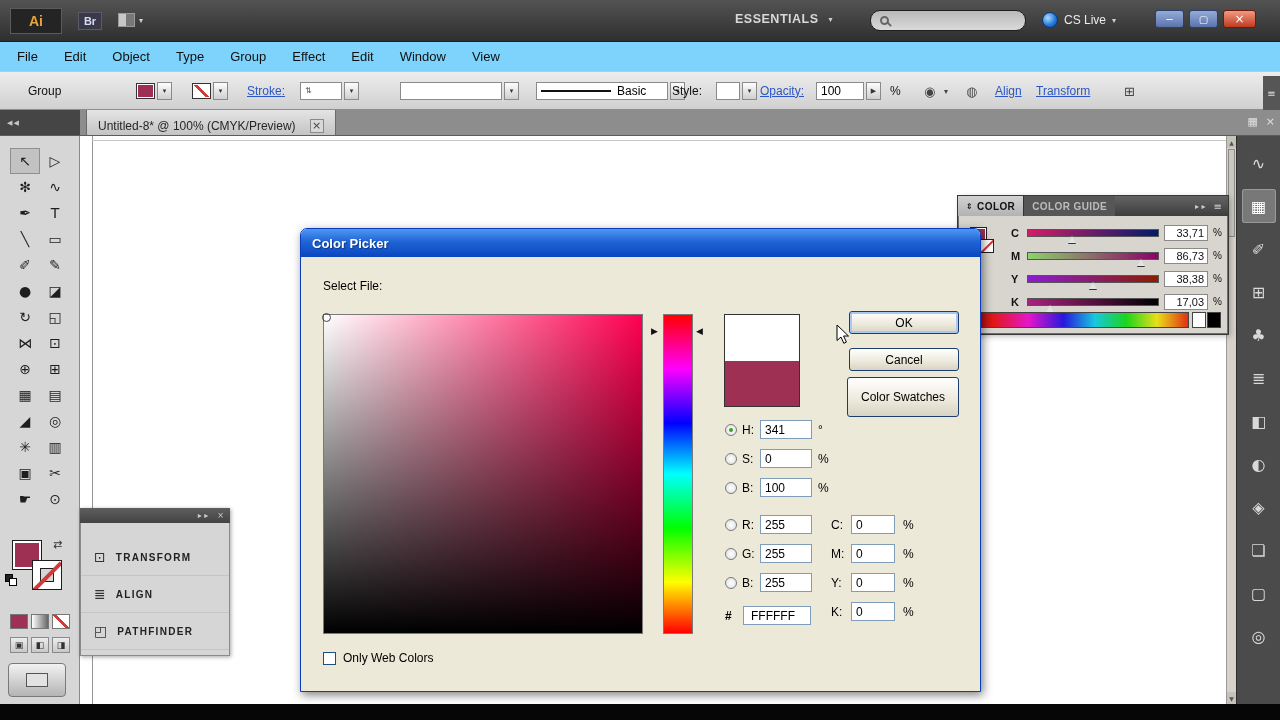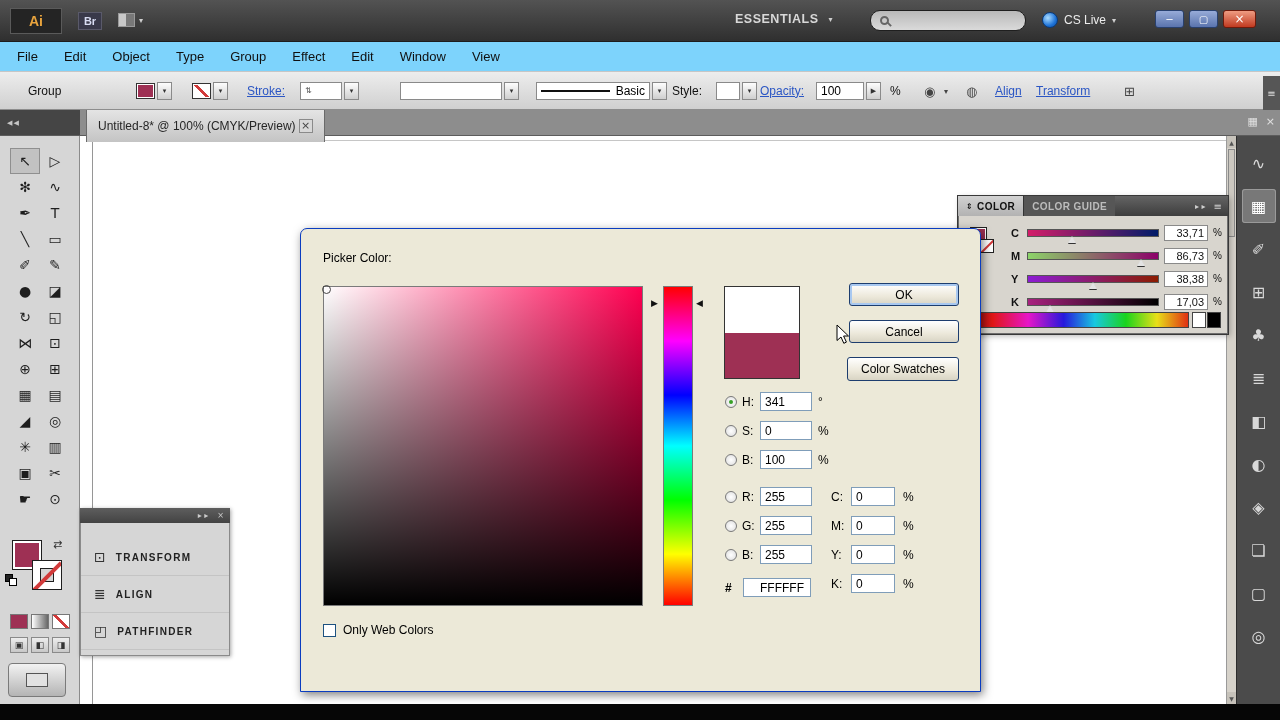--- a/index.html
+++ b/index.html
@@ -39,21 +39,21 @@
   .combo-dd{width:15px;height:18px;background:linear-gradient(#fdfdfd,#cfcfcf);border:1px solid #8a8a8a;font-size:7px;color:#333;display:flex;align-items:center;justify-content:center}
   .field{height:18px;background:#fff;border:1px solid #8a8a8a;font-size:12px;display:flex;align-items:center;padding:0 4px}
   .spin{font-size:8px;color:#555;margin-right:2px}
   .brush-line{width:70px;height:2px;background:#111;margin-right:6px}
   .cb-icon{font-size:13px;color:#444}
   .cb-edge{position:absolute;right:0;top:76px;width:17px;height:34px;background:#565656;color:#ddd;font-size:10px;display:flex;align-items:center;justify-content:center;z-index:9}
 
   
   .tab-bar{position:absolute;top:110px;left:0;width:100%;height:26px;background:#8d8d8d;border-bottom:1px solid #5c5c5c;z-index:8}
   .tb-collapse{position:absolute;left:0;top:0;width:80px;height:100%;background:#454545;color:#c6c6c6;font-size:7px;display:flex;align-items:center;padding-left:7px;letter-spacing:1px}
-  .doc-tab{position:absolute;left:86px;top:0;height:25px;display:flex;align-items:center;gap:3px;padding:16px 11px;background:linear-gradient(#e4e4e4,#c4c4c4);border-left:1px solid #6a6a6a;border-right:1px solid #6a6a6a;font-size:12px;color:#262626}
+  .doc-tab{position:absolute;left:86px;top:0;height:25px;display:flex;align-items:flex-start;gap:14px;padding:9px 11px;background:linear-gradient(#e4e4e4,#c4c4c4);border-left:1px solid #6a6a6a;border-right:1px solid #6a6a6a;font-size:12px;color:#262626}
   .tab-close{font-size:11px;color:#444;border:1px solid #8a8a8a;background:#d8d8d8;width:14px;height:14px;line-height:12px;text-align:center}
   .tab-bar-right{position:absolute;right:5px;top:5px;display:flex;gap:8px;color:#e0e0e0;font-size:11px;align-items:center}
 
   
   .canvas{position:absolute;left:80px;top:136px;width:1146px;height:568px;background:#fff;z-index:1}
   .artboard-vline{position:absolute;left:12px;top:0;bottom:0;width:1px;background:#969696}
   .artboard-hline{position:absolute;left:12px;right:0;top:4px;height:1px;background:#c6c6c6}
 
   
   .scrollbar{position:absolute;left:1226px;top:136px;width:10px;height:568px;background:#d6d2ca;border-left:1px solid #9a9a9a;z-index:2}
@@ -130,36 +130,36 @@
   .hue-bar{position:absolute;left:362px;top:57px;width:30px;height:320px;border:1px solid #7a7a7a;background:linear-gradient(#f00,#f0f 17%,#00f 34%,#0ff 50%,#0f0 67%,#ff0 84%,#f00)}
   .hue-arrow{position:absolute;font-size:9px;color:#111;line-height:9px}
   .hue-arrow.left{left:350px}
   .hue-arrow.right{left:395px}
   .preview{position:absolute;left:423px;top:57px;width:76px;height:93px;border:1px solid #333}
   .preview .new{height:50%;background:var(--newcol)}
   .preview .cur{height:50%;background:var(--fill)}
   .xp-btn{position:absolute;width:110px;height:23px;border:1px solid #1d3d6e;border-radius:3px;background:linear-gradient(#ffffff,#ece8da 60%,#d8d4c4);font-size:12px;display:flex;align-items:center;justify-content:center;color:#000}
   .xp-btn.ok{left:548px;top:54px;box-shadow:inset 0 0 0 2px #a8c8f0}
   .xp-btn.cancel{left:548px;top:91px}
-  .xp-btn.swatches{left:546px;top:128px;width:112px;height:24px}
+  .xp-btn.swatches{left:546px;top:120px;width:112px;height:40px}
   .frows{position:absolute}
   #hsb-rows{left:424px;top:158px}
   #rgb-rows{left:424px;top:253px}
   #cmyk-fields{left:530px;top:253px}
   .frow{height:29px;display:flex;align-items:center}
   .radio{width:12px;height:12px;border-radius:50%;border:1px solid #7a7a7a;background:radial-gradient(#fff,#dcdcdc);margin-right:5px;position:relative;flex:none}
   .radio.on::after{content:"";position:absolute;inset:3px;border-radius:50%;background:#37a026}
   .flabel{width:18px;font-size:12px;color:#000}
   .finput{width:52px;height:19px;background:#fff;border:1px solid #7f9db9;font-size:12px;display:flex;align-items:center;padding-left:4px;margin-right:6px;color:#000}
   .funit{font-size:12px;color:#000}
   .flabel2{width:20px;font-size:12px;color:#000}
   .finput2{width:44px;height:19px;background:#fff;border:1px solid #7f9db9;font-size:12px;display:flex;align-items:center;padding-left:4px;margin-right:8px;color:#000}
   .hex-row{position:absolute;left:424px;top:344px;display:flex;align-items:center;height:29px}
   .hex-label{width:18px;font-size:12px;color:#000;font-weight:bold}
-  .hex-input{width:68px;height:19px;background:#fff;border:1px solid #7f9db9;font-size:12px;display:flex;align-items:center;padding-left:16px;color:#000}
+  .hex-input{width:68px;height:19px;background:#fff;border:1px solid #7f9db9;font-size:12px;display:flex;align-items:center;padding-left:7px;color:#000}
   .cbx-row{position:absolute;left:22px;top:394px;display:flex;align-items:center;font-size:12px;color:#000}
   .checkbox{width:13px;height:13px;border:1px solid #1c5180;background:#fff;margin-right:7px}
 
   .cursor{position:absolute;left:836px;top:324px;z-index:30}
   .bottom-strip{position:absolute;left:0;top:704px;width:100%;height:16px;background:#060606;z-index:12}
 </style>
 </head>
 <body>
 
 <div id="screen" style="--fill: #9e3054; --hue: #ff0051; --newcol: #ffffff;">
@@ -217,21 +217,21 @@
       <span class="field" style="width:42px">
           <span class="spin glyph">⇅</span>
         </span>
       <span class="combo-dd glyph">▾</span>
     </div>
     <div class="cb swatch-combo" style="left:400px">
       <span class="field" style="width:102px"></span>
       <span class="combo-dd glyph">▾</span>
     </div>
     <div class="cb swatch-combo" style="left:536px">
-      <span class="field" style="width:114px">
+      <span class="field" style="width:132px">
         <span class="brush-line"></span>
         <span>Basic</span>
       </span>
       <span class="combo-dd glyph">▾</span>
     </div>
     <span class="cb cb-label" style="left:672px">Style:</span>
     <div class="cb swatch-combo" style="left:716px">
       <span class="field" style="width:24px"></span>
       <span class="combo-dd glyph">▾</span>
     </div>
@@ -418,22 +418,25 @@
             <span class="pc">%</span>
           </div>
         </div>
       <div class="spectrum"></div>
       <div class="spec-white"></div>
       <div class="spec-black"></div>
     </div>
   </div>
 
   <div class="dialog">
+    <div class="dlg-title">
+      <span>Color Picker</span>
+    </div>
     <div class="dlg-body">
-      <div class="select-label">Picker Color:</div>
+      <div class="select-label">Select File:</div>
       <div class="sv-field">
         <div class="sv-marker"></div>
       </div>
       <span class="hue-arrow left glyph" id="hue-arrow-l" style="top: 69.8889px;">▶</span>
       <div class="hue-bar"></div>
       <span class="hue-arrow right glyph" id="hue-arrow-r" style="top: 69.8889px;">◀</span>
       <div class="preview">
         <div class="new"></div>
         <div class="cur"></div>
       </div>

